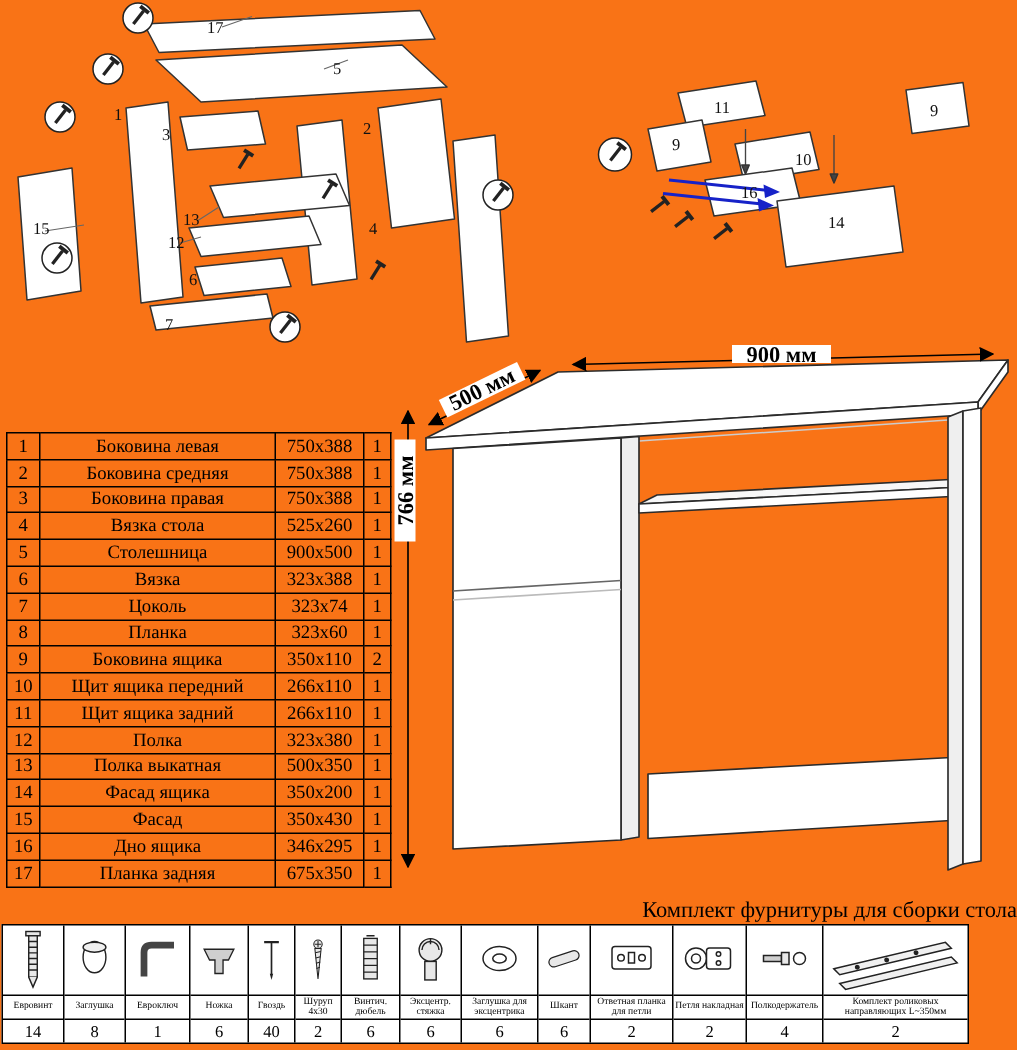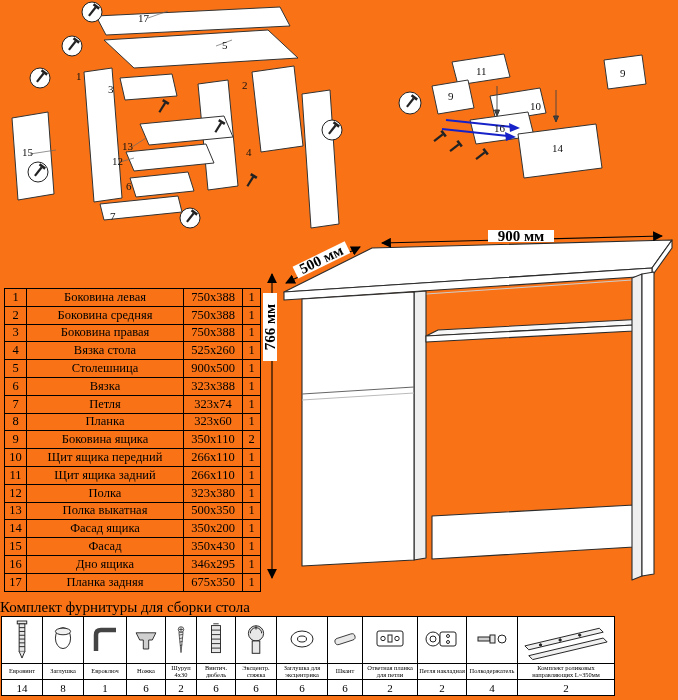--- a/index.html
+++ b/index.html
@@ -12,21 +12,21 @@
   .desk text.dim{font:bold 15px "Liberation Serif",serif;fill:#000;}
   
   .parts{position:absolute;left:4px;top:288px;border-collapse:collapse;
          font-size:12.5px;line-height:1.05;}
   .parts td{border:1px solid #000;padding:0 2px;height:16.8px;white-space:nowrap;}
   .parts td.c-num{width:17px;text-align:center;}
   .parts td.c-name{width:152px;text-align:center;}
   .parts td.c-size{width:54px;text-align:center;}
   .parts td.c-qty{width:13px;text-align:center;}
   
-  .hw-title{position:absolute;left:0;top:599px;width:100%;text-align:left;
+  .hw-title{position:absolute;left:0;top:599px;width:100%;text-align:right;
             font-size:15px;}
   .hw{position:absolute;left:1px;top:616px;display:flex;border:1px solid #000;background:#fff;}
   .hw-col{display:flex;flex-direction:column;border-right:1px solid #000;}
   .hw-col:last-child{border-right:none;}
   .hw-ic{height:46px;border-bottom:1px solid #000;display:flex;align-items:center;justify-content:center;overflow:hidden;}
   .hw-lb{height:15px;border-bottom:1px solid #000;display:flex;align-items:center;justify-content:center;
          text-align:center;font-size:6.4px;line-height:1.05;padding:0 1px;}
   .hw-q{height:15px;display:flex;align-items:center;justify-content:center;font-size:11px;}
   .w40{width:40px}.w42{width:42px}.w38{width:38px}.w30{width:30px}.w34{width:34px}
   .w50{width:50px}.w54{width:54px}.w48{width:48px}.w96{width:96px}
@@ -167,21 +167,21 @@
           <td class="c-qty">1</td>
         </tr>
       <tr>
           <td class="c-num">6</td>
           <td class="c-name">Вязка</td>
           <td class="c-size">323x388</td>
           <td class="c-qty">1</td>
         </tr>
       <tr>
           <td class="c-num">7</td>
-          <td class="c-name">Петля</td>
+          <td class="c-name">Цоколь</td>
           <td class="c-size">323x74</td>
           <td class="c-qty">1</td>
         </tr>
       <tr>
           <td class="c-num">8</td>
           <td class="c-name">Планка</td>
           <td class="c-size">323x60</td>
           <td class="c-qty">1</td>
         </tr>
       <tr>
@@ -326,20 +326,31 @@
     <div class="hw-col w38">
       <div class="hw-ic">
         <svg width="36" height="44" viewBox="0 0 40 44">
             <path d="M9,14 H31 L27,22 H23 V32 H17 V22 H13 Z" fill="#cfcfcf" stroke="#222"></path>
           </svg>
       </div>
       <div class="hw-lb">Ножка</div>
       <div class="hw-q">6</div>
     </div>
 
+    <div class="hw-col w30">
+      <div class="hw-ic">
+        <svg width="28" height="44" viewBox="0 0 40 44">
+            <line x1="13" y1="5" x2="27" y2="5" stroke="#222" stroke-width="2.2"></line>
+            <line x1="20" y1="5" x2="20" y2="36" stroke="#222" stroke-width="1.6"></line>
+            <path d="M20,41 l-1.6,-6 h3.2 z" fill="#222"></path>
+          </svg>
+      </div>
+      <div class="hw-lb">Гвоздь</div>
+      <div class="hw-q">40</div>
+    </div>
 
 
     <div class="hw-col w30">
       <div class="hw-ic">
         <svg width="28" height="44" viewBox="0 0 40 44">
             <circle cx="20" cy="7" r="4" fill="#e8e8e8" stroke="#222"></circle>
             <path d="M17,7 h6 M20,4 v6" stroke="#222" fill="none"></path>
             <path d="M17,11 h6 L20,40 Z" fill="#e8e8e8" stroke="#222"></path>
             <path d="M17.4,15 l5.2,-1 M17.8,20 l4.6,-1 M18.2,25 l4,-1 M18.6,30 l3.2,-1" stroke="#222" fill="none"></path>
           </svg>

